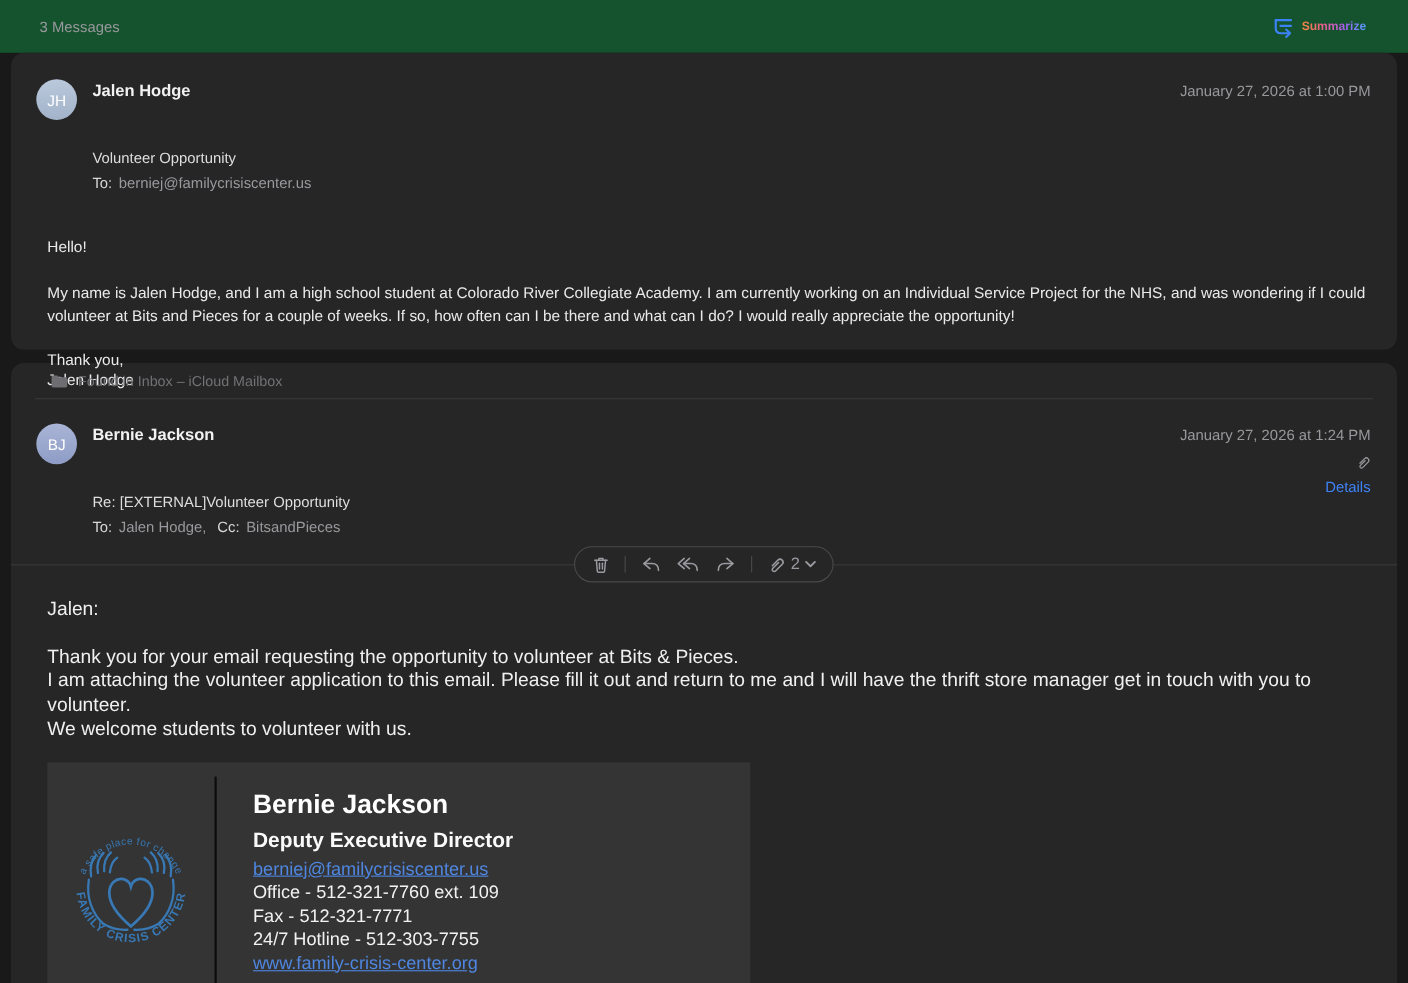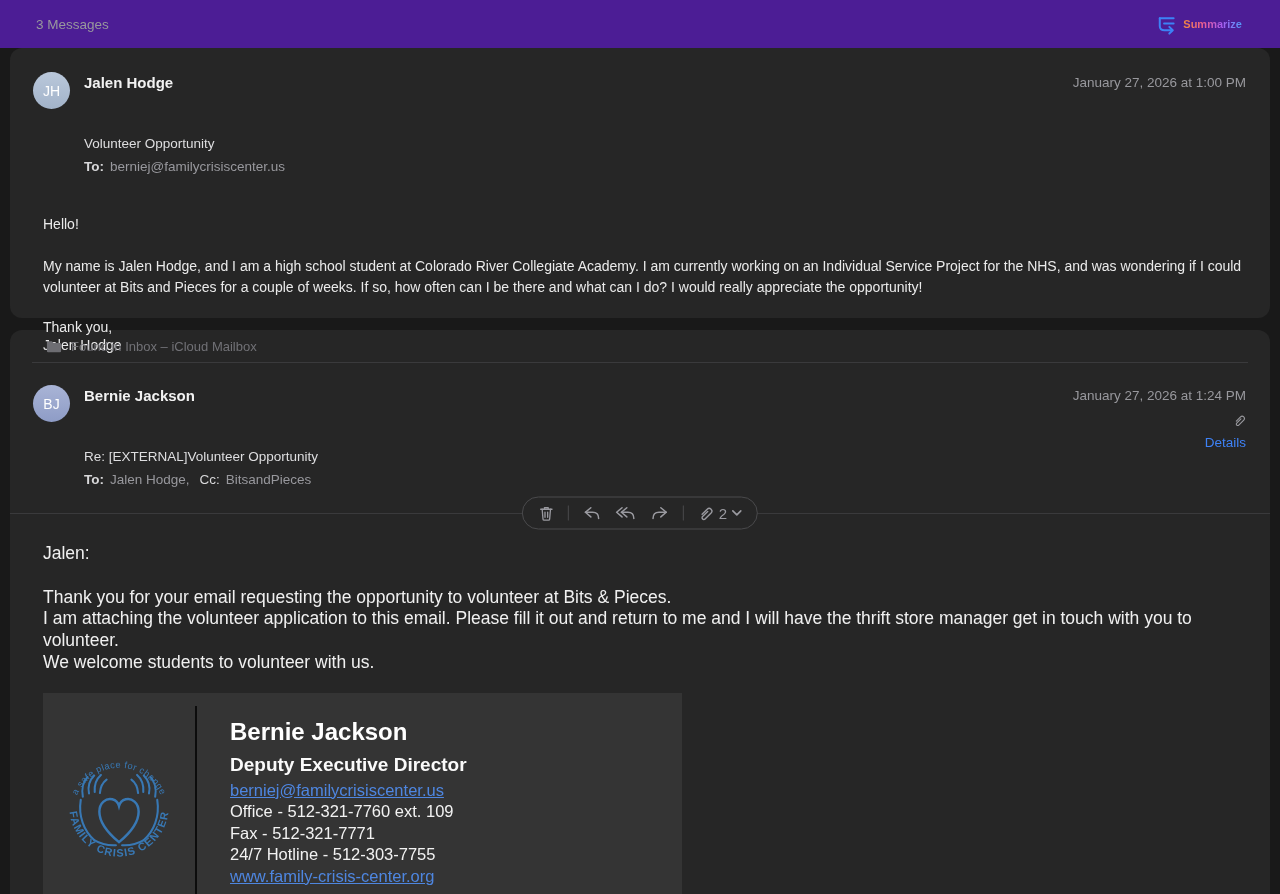--- a/index.html
+++ b/index.html
@@ -7,21 +7,21 @@
   body {
     background:#191919;
     font-family:"Liberation Sans","DejaVu Sans",sans-serif;
     color:#ebebeb;
     -webkit-font-smoothing:antialiased;
   }
   
   .topbar {
     height:48px; display:flex; align-items:center;
     justify-content:space-between; padding:0 36px 0 36px;
-    background:#4c1d95;
+    background:#14532d;
   }
   .msg-count { font-size:13.5px; color:#98989d; font-weight:400; }
   .summarize-btn {
     display:flex; align-items:center; gap:7px; cursor:pointer;
     background:none; border:none; padding:0 0 0 0; margin-right:2px;
   }
   .summarize-btn .glyph { display:flex; align-items:center; }
   .summarize-label {
     font-size:11px; font-weight:700;
     background:linear-gradient(90deg,#f08a3c 0%,#ee5e90 34%,#a95cf0 66%,#4f9cf8 100%);
@@ -37,21 +37,21 @@
     width:37px; height:37px; border-radius:50%; flex:0 0 37px;
     display:flex; align-items:center; justify-content:center;
     font-size:14px; font-weight:400; color:#fff;
   }
   .avatar-jh { background:linear-gradient(180deg,#bac8db 0%,#a2b3c9 100%); }
   .avatar-bj { background:linear-gradient(180deg,#a9b4d6 0%,#8e9cc6 100%); }
   .hdr-text { margin-left:14px; padding-top:1px; }
   .sender { font-size:15px; font-weight:700; color:#f2f2f2; line-height:20px; }
   .subject { font-size:13.5px; color:#dedee0; line-height:22px;margin-top:40px; }
   .to-line { font-size:13.5px; line-height:23px; color:#98989d; }
-  .to-line .lbl { color:#d8d8da; margin-right:6px;font-weight:bold; }
+  .to-line .lbl { color:#d8d8da; margin-right:6px; }
   .to-line .lbl2 { color:#d8d8da; margin:0 6px 0 10px; }
   .hdr-right { margin-left:auto; display:flex; flex-direction:column; align-items:flex-end; }
   .date { font-size:13.5px; color:#98989d; line-height:18px; margin-top:2px; }
   .hdr-clip { margin-top:7px; height:16px; display:flex; align-items:center; }
   .details-link { font-size:13.5px; color:#3e82f7; margin-top:7px; cursor:pointer; text-decoration:none; }
   
   .body1 { padding:36px 24px 0 33px; font-size:14px; line-height:21px; color:#eaeaea; }
   .body1 p { margin-bottom:21px; }
   .body1 .closing { margin-bottom:0; white-space:pre-line; line-height:17.5px; }
   

